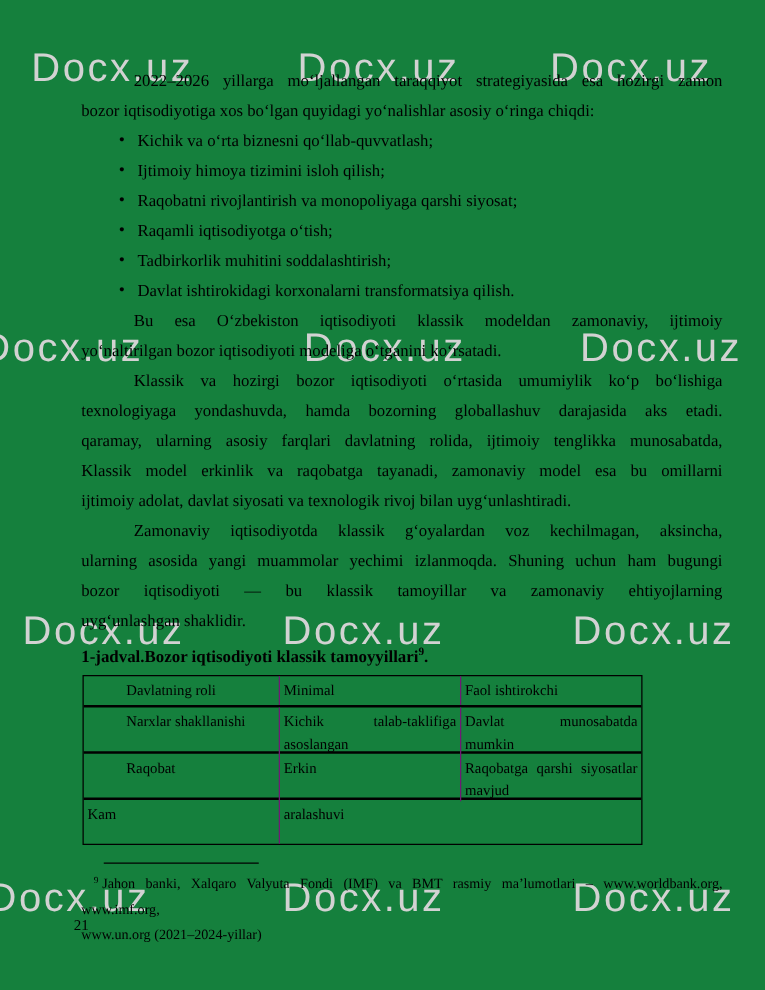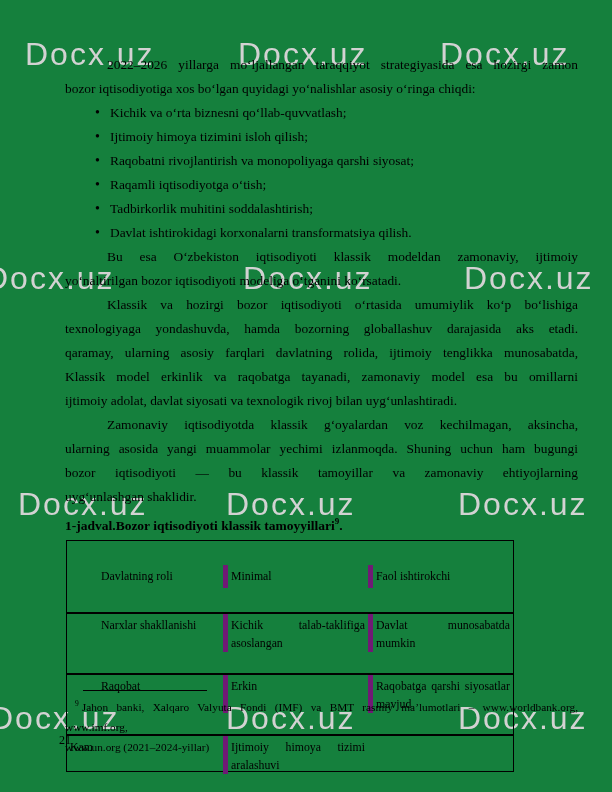--- a/index.html
+++ b/index.html
@@ -53,26 +53,26 @@
     font-size:13.5px;
   }
   .caption sup { font-size:9px; vertical-align:super; }
   
   .jtable {
     margin:7px 0 0 1px;
     width:448px;
     border:1px solid #000;
     font-size:11.8px;
   }
-  .trow { display:grid; grid-template-columns:156px 145px 145px;margin-top:24px; }
+  .trow { display:grid; grid-template-columns:156px 145px 145px; }
   .trow + .trow { border-top:2px solid #000; }
   .trow.first { height:23px; }
   .trow:not(.first) { height:37px; }
   .tcell { padding:2px 3px 0 3px; overflow:visible; }
-  .tcell + .tcell { border-left:5px solid #701a75; }
+  .tcell + .tcell { border-left:1px solid #701a75; }
   .tcell.c1 { padding-left:34px; }
   .cl { line-height:18px; text-align:justify; text-align-last:justify; }
   .cl.last { text-align-last:left; }
   
   .footnote {
     position:absolute;
     left:65px; top:686px;
     width:513px;
     font-size:11.3px;
   }
@@ -205,21 +205,20 @@
           <div class="tcell c3">
             <div class="cl">Raqobatga qarshi siyosatlar</div>
             <div class="cl last">mavjud</div>
           </div>
         </div>
         <div class="trow last">
           <div class="tcell c2">
             <div class="cl last">Kam</div>
           </div>
           <div class="tcell c3">
-            <div class="cl">Ijtimoiy himoya tizimi</div>
             <div class="cl last">aralashuvi</div>
           </div>
         </div>
     </div>
 
   </div>
 
   <div class="footnote">
     <div class="fn-sep"></div>
     <div class="fn-line first"><sup class="fn-marker">9</sup><span>Jahon banki, Xalqaro Valyuta Fondi (IMF) va BMT rasmiy ma’lumotlari – www.worldbank.org, www.imf.org,</span></div>

